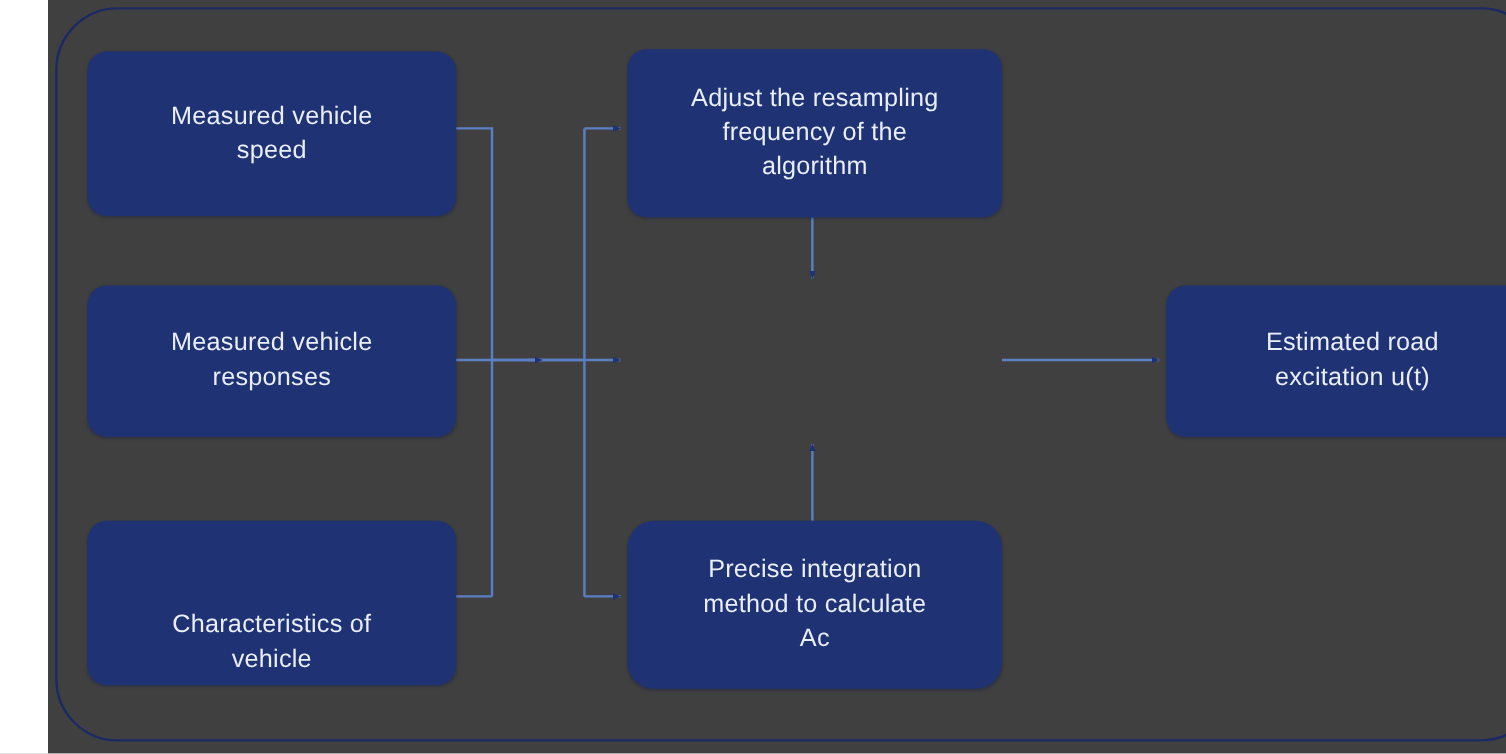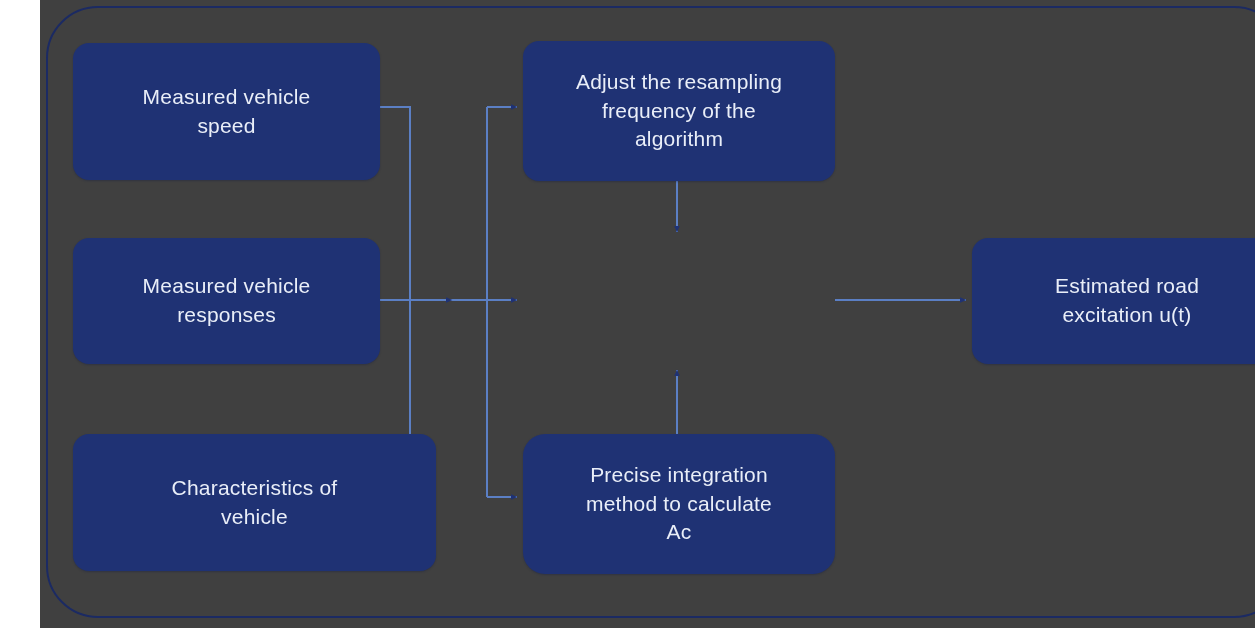--- a/index.html
+++ b/index.html
@@ -64,21 +64,21 @@
   }
 
   .node-text {
     display: block;
     white-space: pre-line;
   }
 
   
   #node-measured-speed      { left: 33px;  top: 43px;  width: 307px; height: 137px; }
   #node-measured-responses  { left: 33px;  top: 238px; width: 307px; height: 126px; }
-  #node-vehicle-characteristics { left: 33px; top: 434px; width: 363px; height: 137px; }
+  #node-vehicle-characteristics { left: 33px; top: 434px; width: 307px; height: 137px; align-items: flex-end; }
 
   #node-adjust-resampling   { left: 483px; top: 41px;  width: 312px; height: 140px; }
   #node-joint-estimation    { left: 483px; top: 238px; width: 312px; height: 126px; }
   #node-precise-integration { left: 483px; top: 434px; width: 312px; height: 140px; border-radius: 22px; }
 
   #node-estimated-road      { left: 932px; top: 238px; width: 310px; height: 126px; }
 </style>
 </head>
 <body>
 

